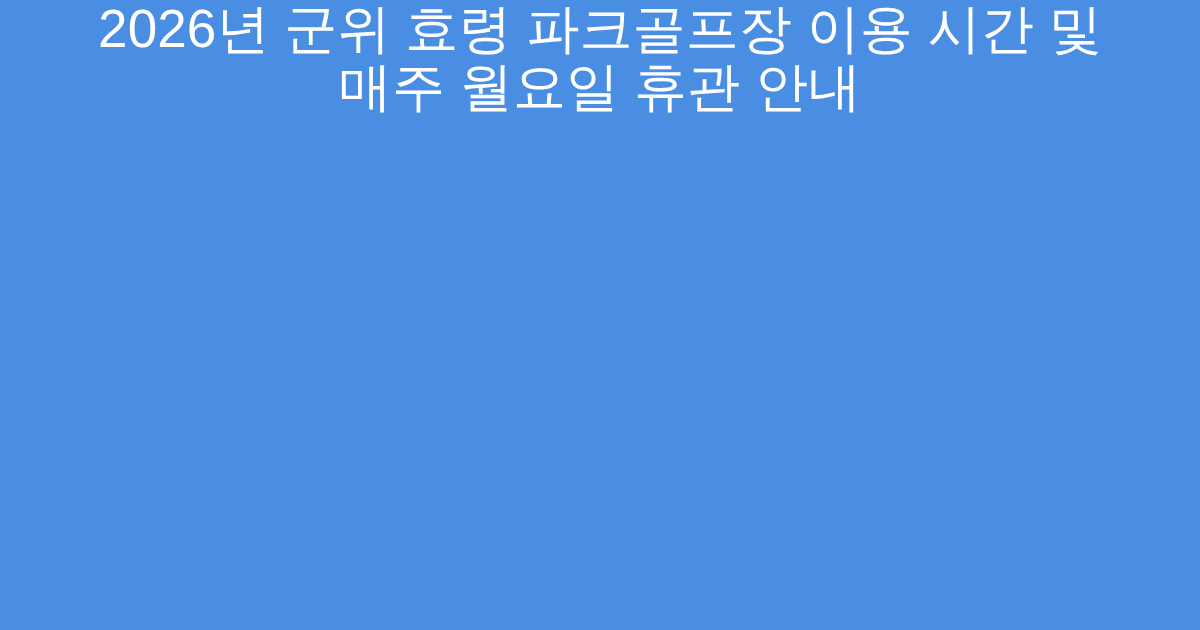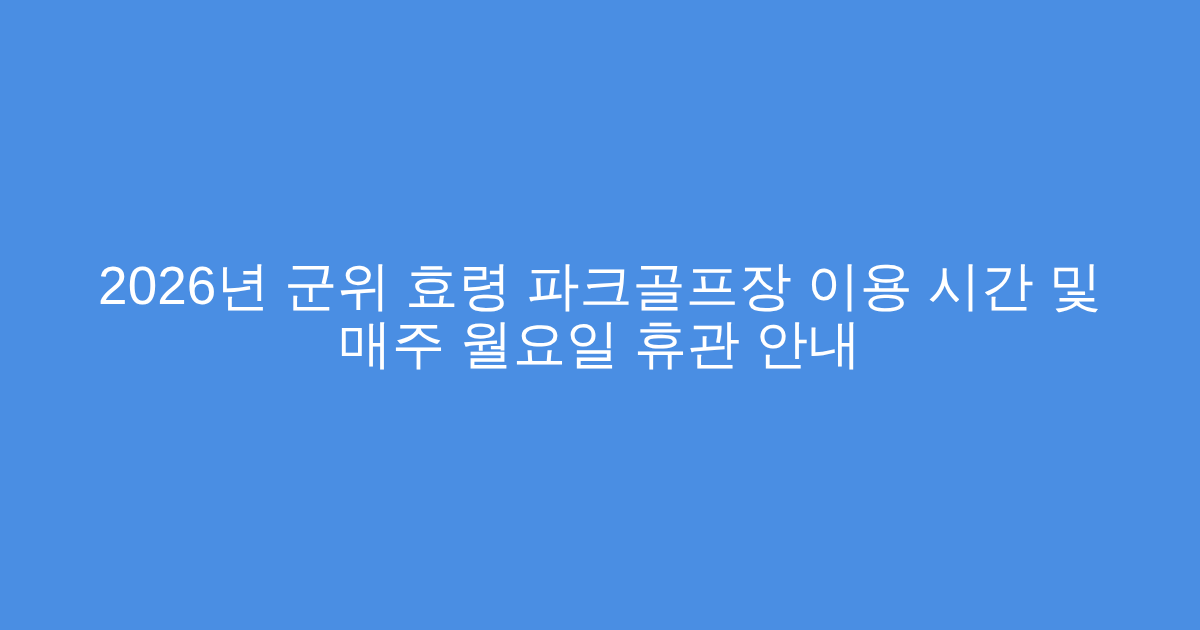--- a/index.html
+++ b/index.html
@@ -16,21 +16,21 @@
     -webkit-font-smoothing: antialiased;
   }
 
   
   .og-card {
     position: relative;
     box-sizing: border-box;
     width: 1200px;
     height: 630px;
     display: flex;
-    align-items: center;
+    align-items: flex-start;
     justify-content: center;
     background-color: #4a8ee3; 
   }
 
   
   .og-title-block {
     width: 1040px;
     margin: 0 auto;
     text-align: center;
   }

